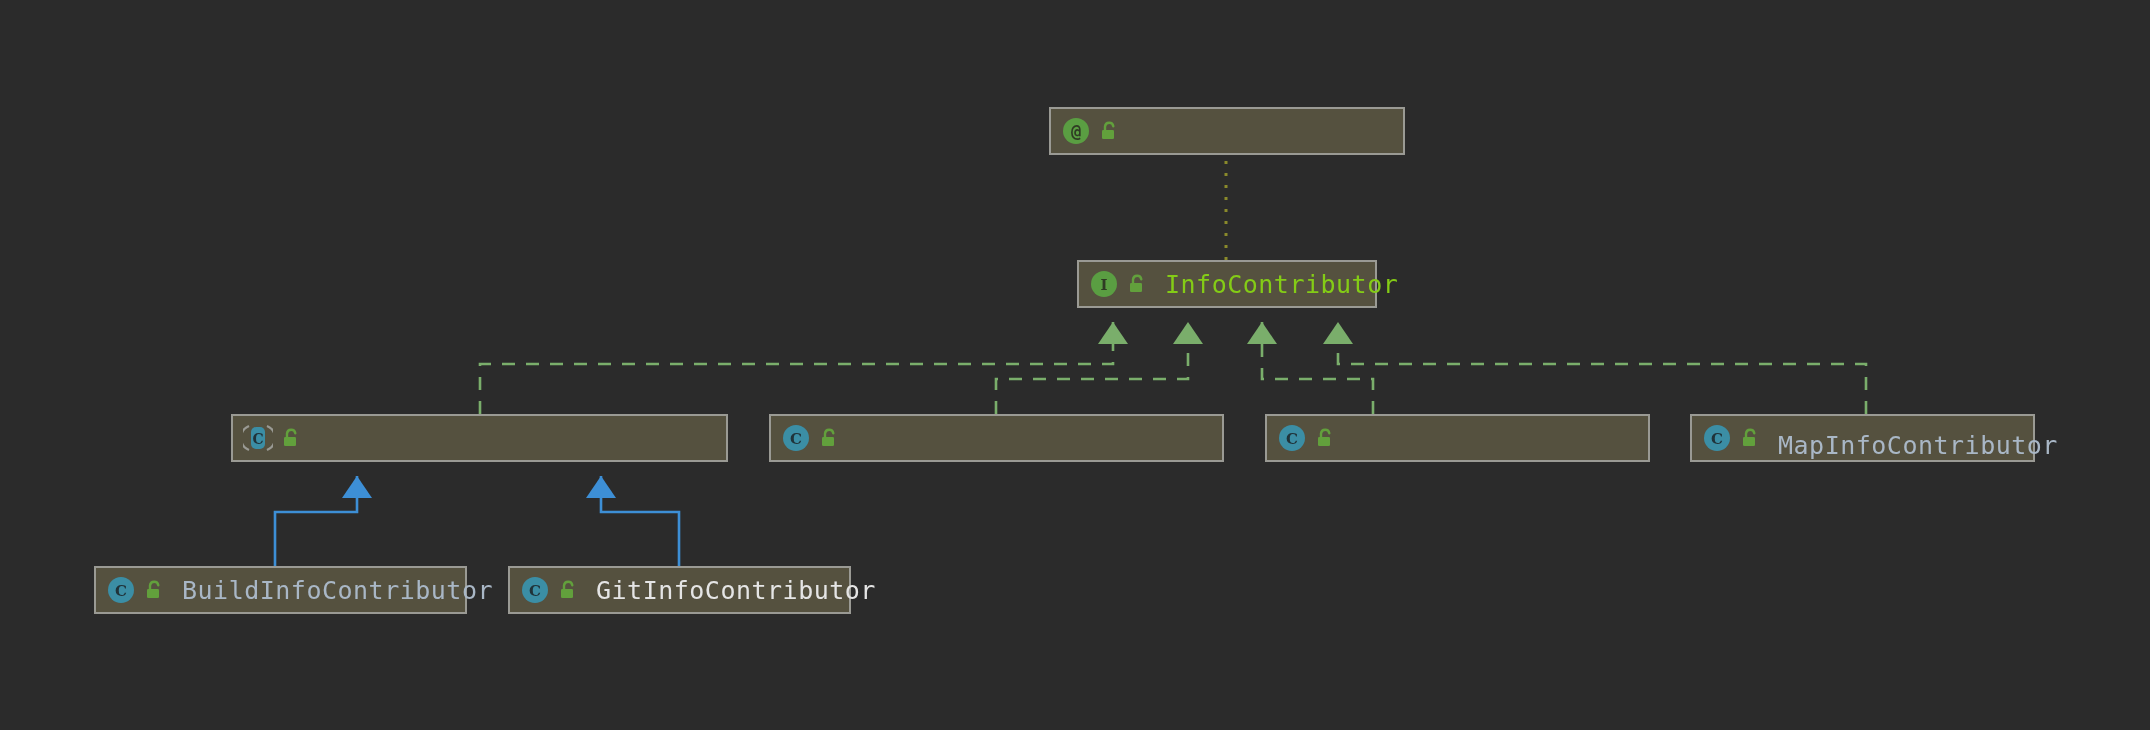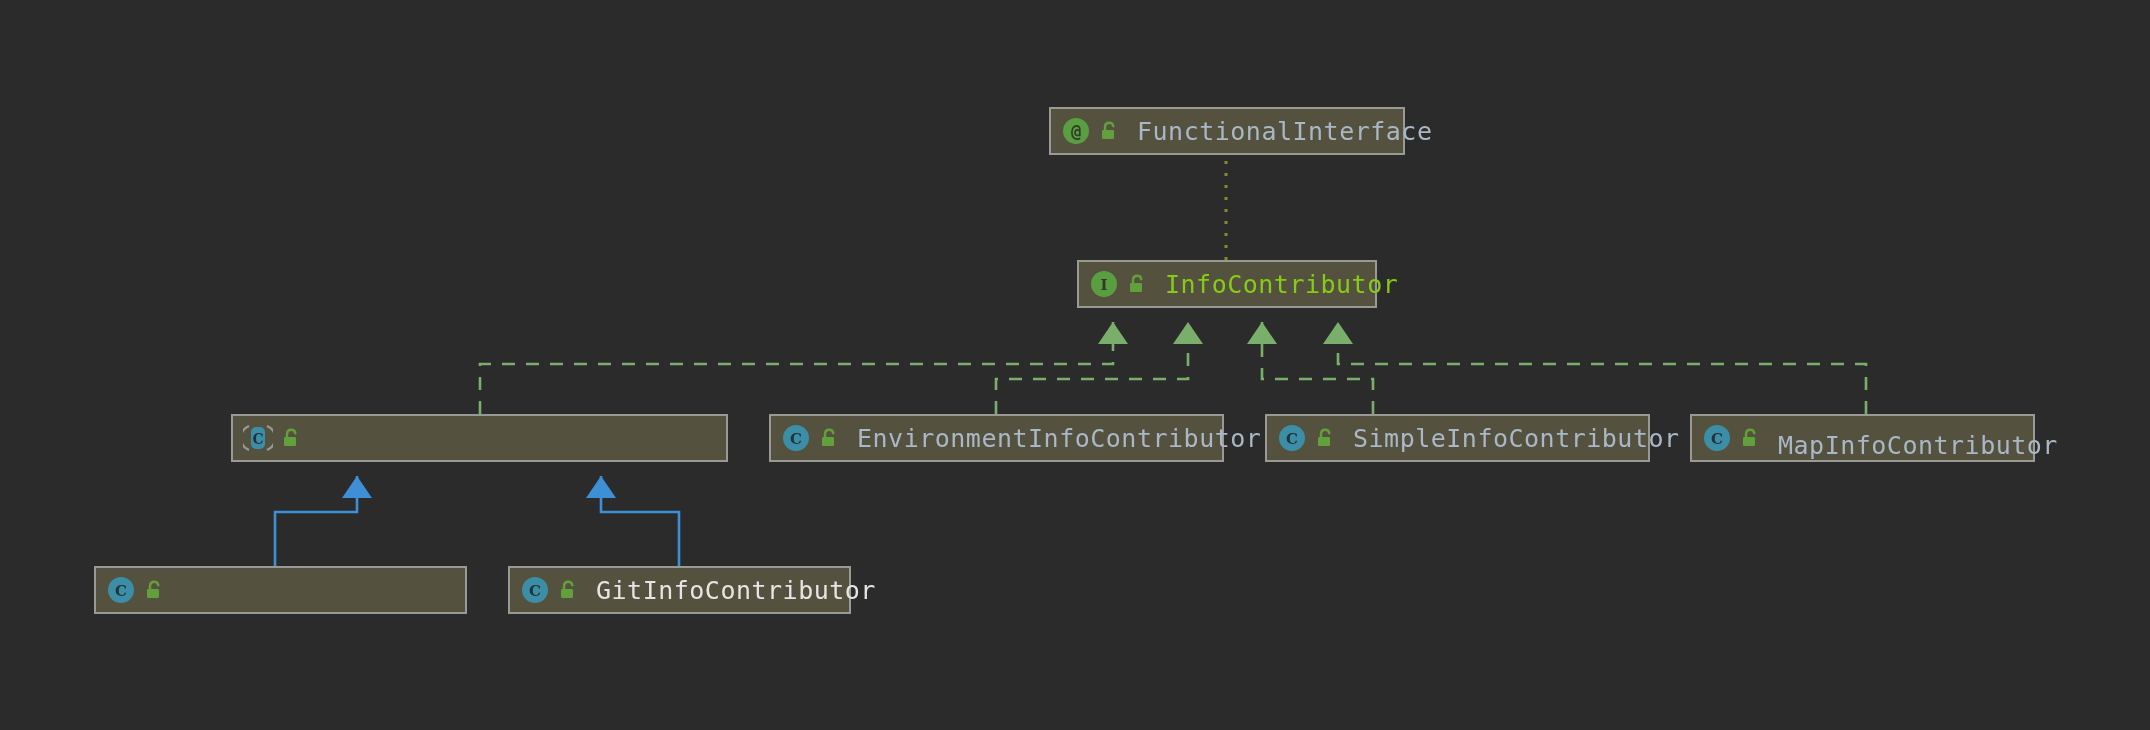--- a/index.html
+++ b/index.html
@@ -87,21 +87,20 @@
             <circle cx="15" cy="15" r="13" fill="#5a9e42"></circle>
             <text x="15" y="21" text-anchor="middle" font-family="DejaVu Sans Mono, monospace" font-size="17" font-weight="bold" fill="#2f3b24">@</text>
           </svg>
         </span>
         <span class="lock-icon">
           <svg width="20" height="22" viewBox="0 0 20 22">
             <path d="M6 10 V6.5 A4.2 4.2 0 0 1 14.3 6.2" stroke="#62a03c" stroke-width="2.4" fill="none" stroke-linecap="round"></path>
             <rect x="3" y="10" width="12" height="9" rx="1.2" fill="#62a03c"></rect>
           </svg>
         </span>
-        <span class="node-label" style="color: rgb(169, 183, 198);">FunctionalInterface</span>
       </div>
       <div class="node" style="left: 1077px; top: 260px; width: 300px; height: 48px; background: rgb(85, 81, 63); border-color: rgb(154, 154, 148);">
         <span class="kind-icon">
           <svg width="30" height="30" viewBox="0 0 30 30">
             <circle cx="15" cy="15" r="13" fill="#5a9e42"></circle>
             <text x="15" y="21" text-anchor="middle" font-family="DejaVu Serif, serif" font-size="15" font-weight="bold" fill="#2f3b24">I</text>
           </svg>
         </span>
         <span class="lock-icon">
           <svg width="20" height="22" viewBox="0 0 20 22">
@@ -133,36 +132,34 @@
             <circle cx="15" cy="15" r="13" fill="#3b8ea5"></circle>
             <text x="15" y="21" text-anchor="middle" font-family="DejaVu Serif, serif" font-size="15" font-weight="bold" fill="#20333a">C</text>
           </svg>
         </span>
         <span class="lock-icon">
           <svg width="20" height="22" viewBox="0 0 20 22">
             <path d="M6 10 V6.5 A4.2 4.2 0 0 1 14.3 6.2" stroke="#62a03c" stroke-width="2.4" fill="none" stroke-linecap="round"></path>
             <rect x="3" y="10" width="12" height="9" rx="1.2" fill="#62a03c"></rect>
           </svg>
         </span>
-        <span class="node-label" style="color: rgb(169, 183, 198);">EnvironmentInfoContributor</span>
       </div>
       <div class="node" style="left: 1265px; top: 414px; width: 385px; height: 48px; background: rgb(85, 81, 63); border-color: rgb(154, 154, 148);">
         <span class="kind-icon">
           <svg width="30" height="30" viewBox="0 0 30 30">
             <circle cx="15" cy="15" r="13" fill="#3b8ea5"></circle>
             <text x="15" y="21" text-anchor="middle" font-family="DejaVu Serif, serif" font-size="15" font-weight="bold" fill="#20333a">C</text>
           </svg>
         </span>
         <span class="lock-icon">
           <svg width="20" height="22" viewBox="0 0 20 22">
             <path d="M6 10 V6.5 A4.2 4.2 0 0 1 14.3 6.2" stroke="#62a03c" stroke-width="2.4" fill="none" stroke-linecap="round"></path>
             <rect x="3" y="10" width="12" height="9" rx="1.2" fill="#62a03c"></rect>
           </svg>
         </span>
-        <span class="node-label" style="color: rgb(169, 183, 198);">SimpleInfoContributor</span>
       </div>
       <div class="node" style="left: 1690px; top: 414px; width: 345px; height: 48px; background: rgb(85, 81, 63); border-color: rgb(154, 154, 148);">
         <span class="kind-icon">
           <svg width="30" height="30" viewBox="0 0 30 30">
             <circle cx="15" cy="15" r="13" fill="#3b8ea5"></circle>
             <text x="15" y="21" text-anchor="middle" font-family="DejaVu Serif, serif" font-size="15" font-weight="bold" fill="#20333a">C</text>
           </svg>
         </span>
         <span class="lock-icon">
           <svg width="20" height="22" viewBox="0 0 20 22">
@@ -178,20 +175,21 @@
             <circle cx="15" cy="15" r="13" fill="#3b8ea5"></circle>
             <text x="15" y="21" text-anchor="middle" font-family="DejaVu Serif, serif" font-size="15" font-weight="bold" fill="#20333a">C</text>
           </svg>
         </span>
         <span class="lock-icon">
           <svg width="20" height="22" viewBox="0 0 20 22">
             <path d="M6 10 V6.5 A4.2 4.2 0 0 1 14.3 6.2" stroke="#62a03c" stroke-width="2.4" fill="none" stroke-linecap="round"></path>
             <rect x="3" y="10" width="12" height="9" rx="1.2" fill="#62a03c"></rect>
           </svg>
         </span>
+        <span class="node-label" style="color: rgb(169, 183, 198);">BuildInfoContributor</span>
       </div>
       <div class="node" style="left: 508px; top: 566px; width: 343px; height: 48px; background: rgb(85, 81, 63); border-color: rgb(154, 154, 148);">
         <span class="kind-icon">
           <svg width="30" height="30" viewBox="0 0 30 30">
             <circle cx="15" cy="15" r="13" fill="#3b8ea5"></circle>
             <text x="15" y="21" text-anchor="middle" font-family="DejaVu Serif, serif" font-size="15" font-weight="bold" fill="#20333a">C</text>
           </svg>
         </span>
         <span class="lock-icon">
           <svg width="20" height="22" viewBox="0 0 20 22">

